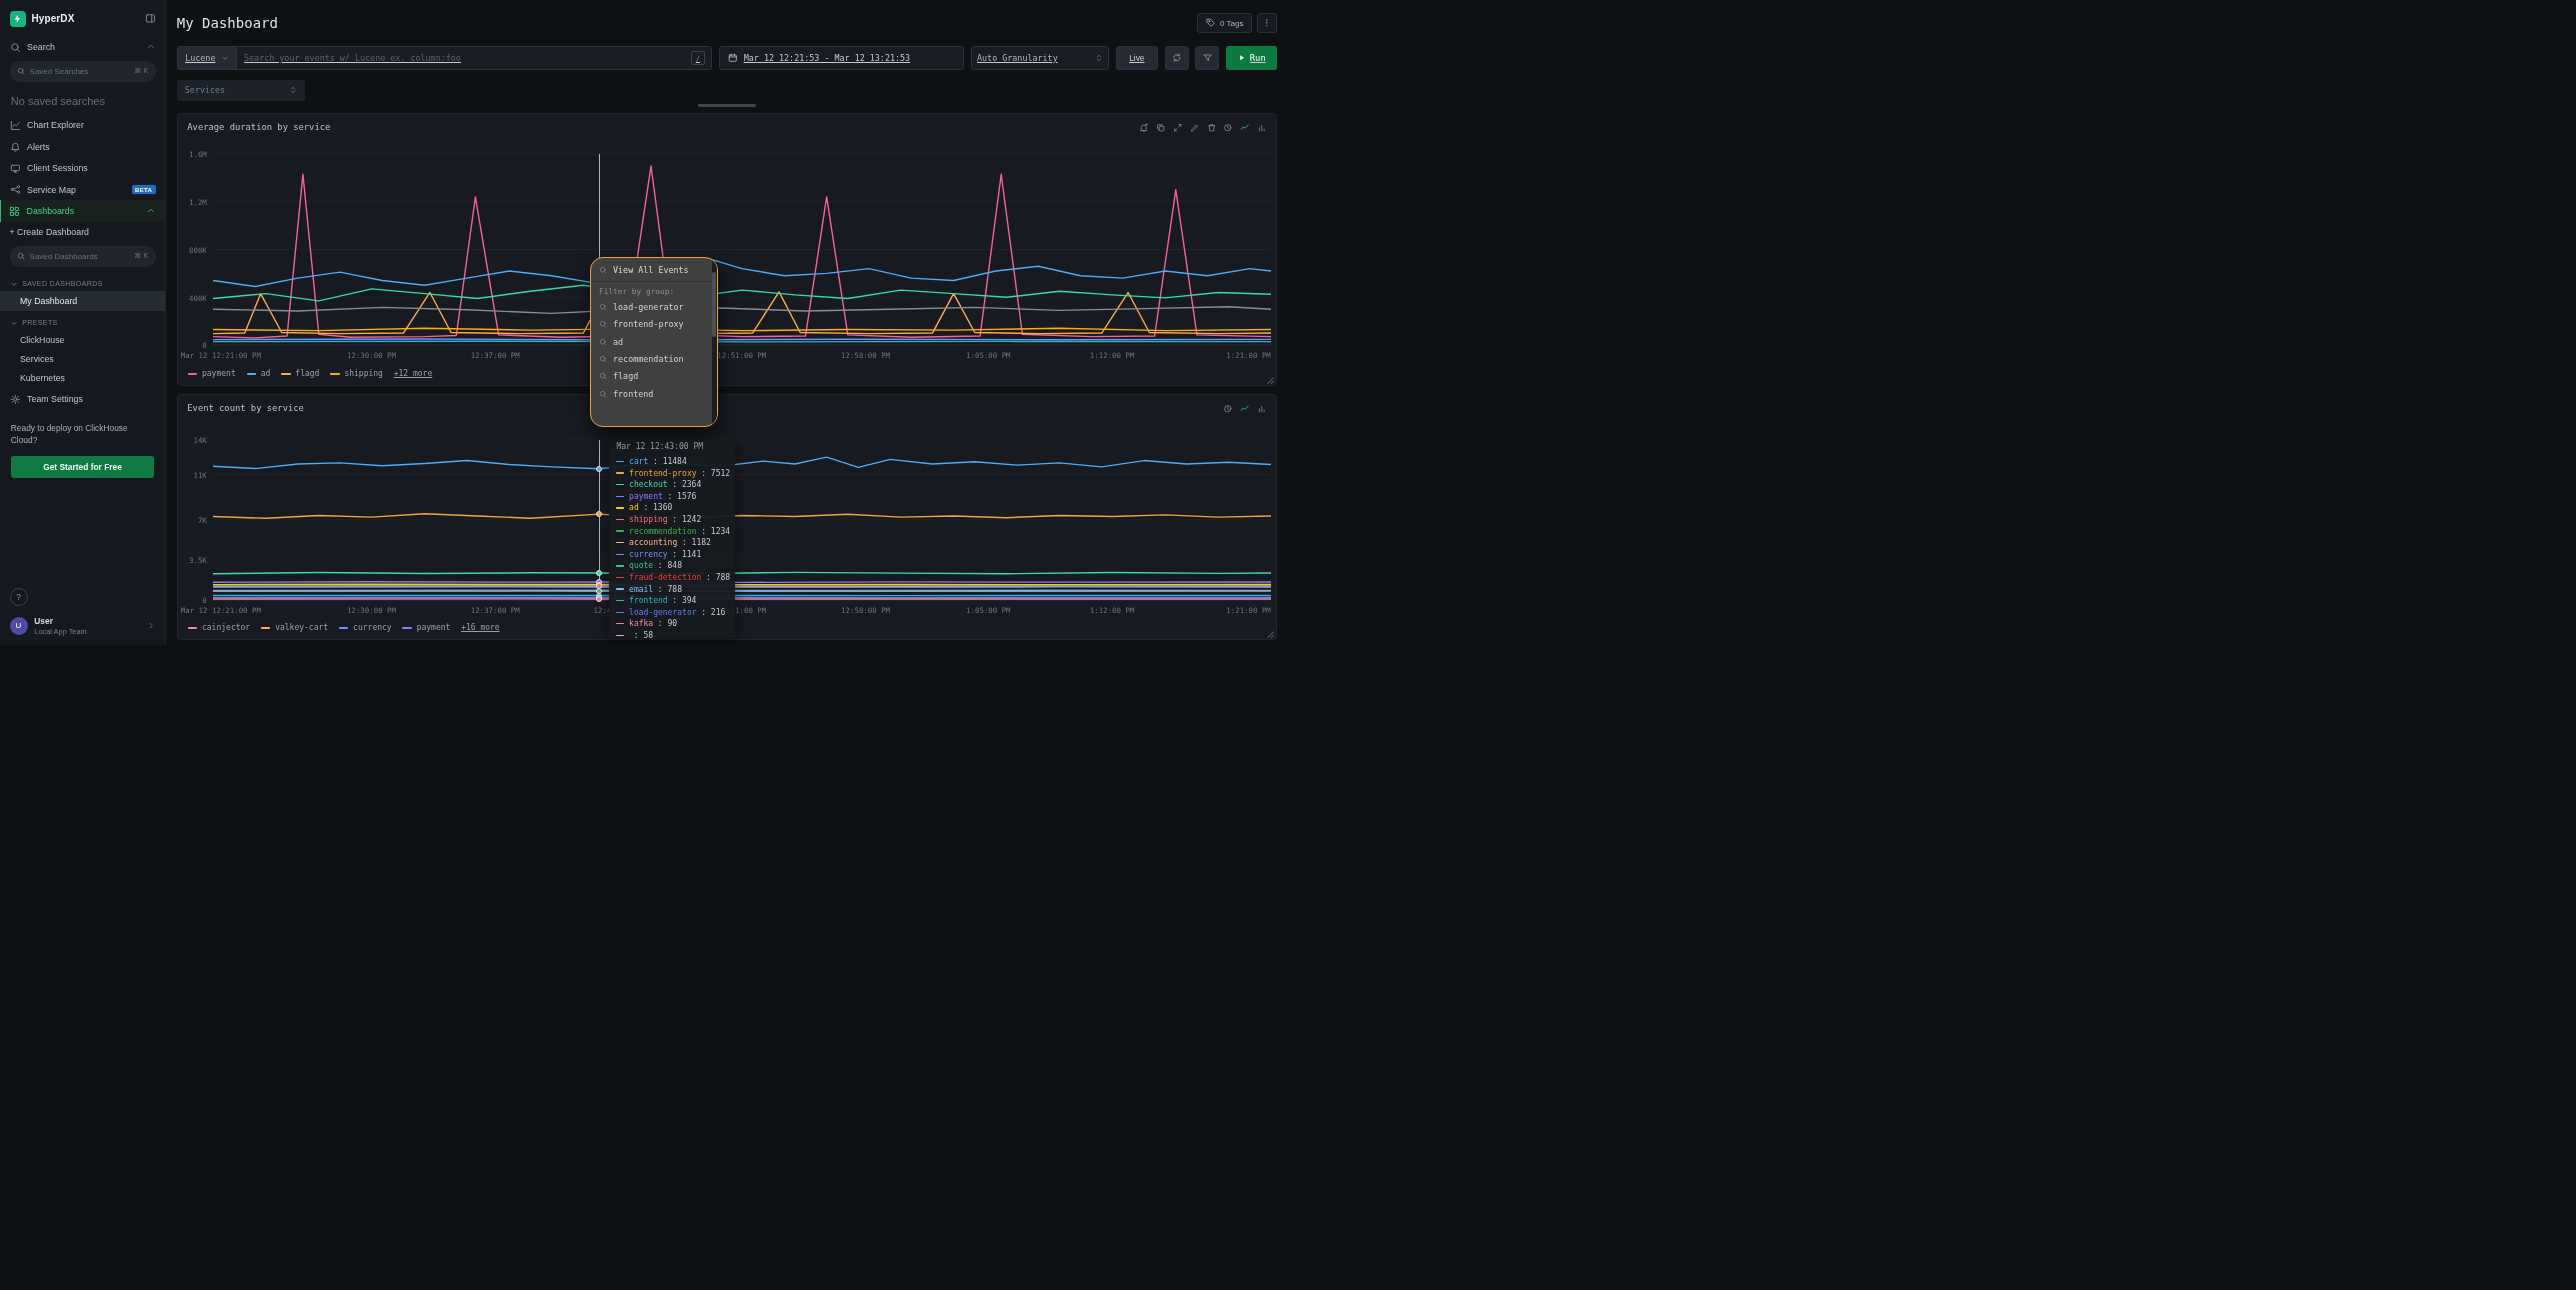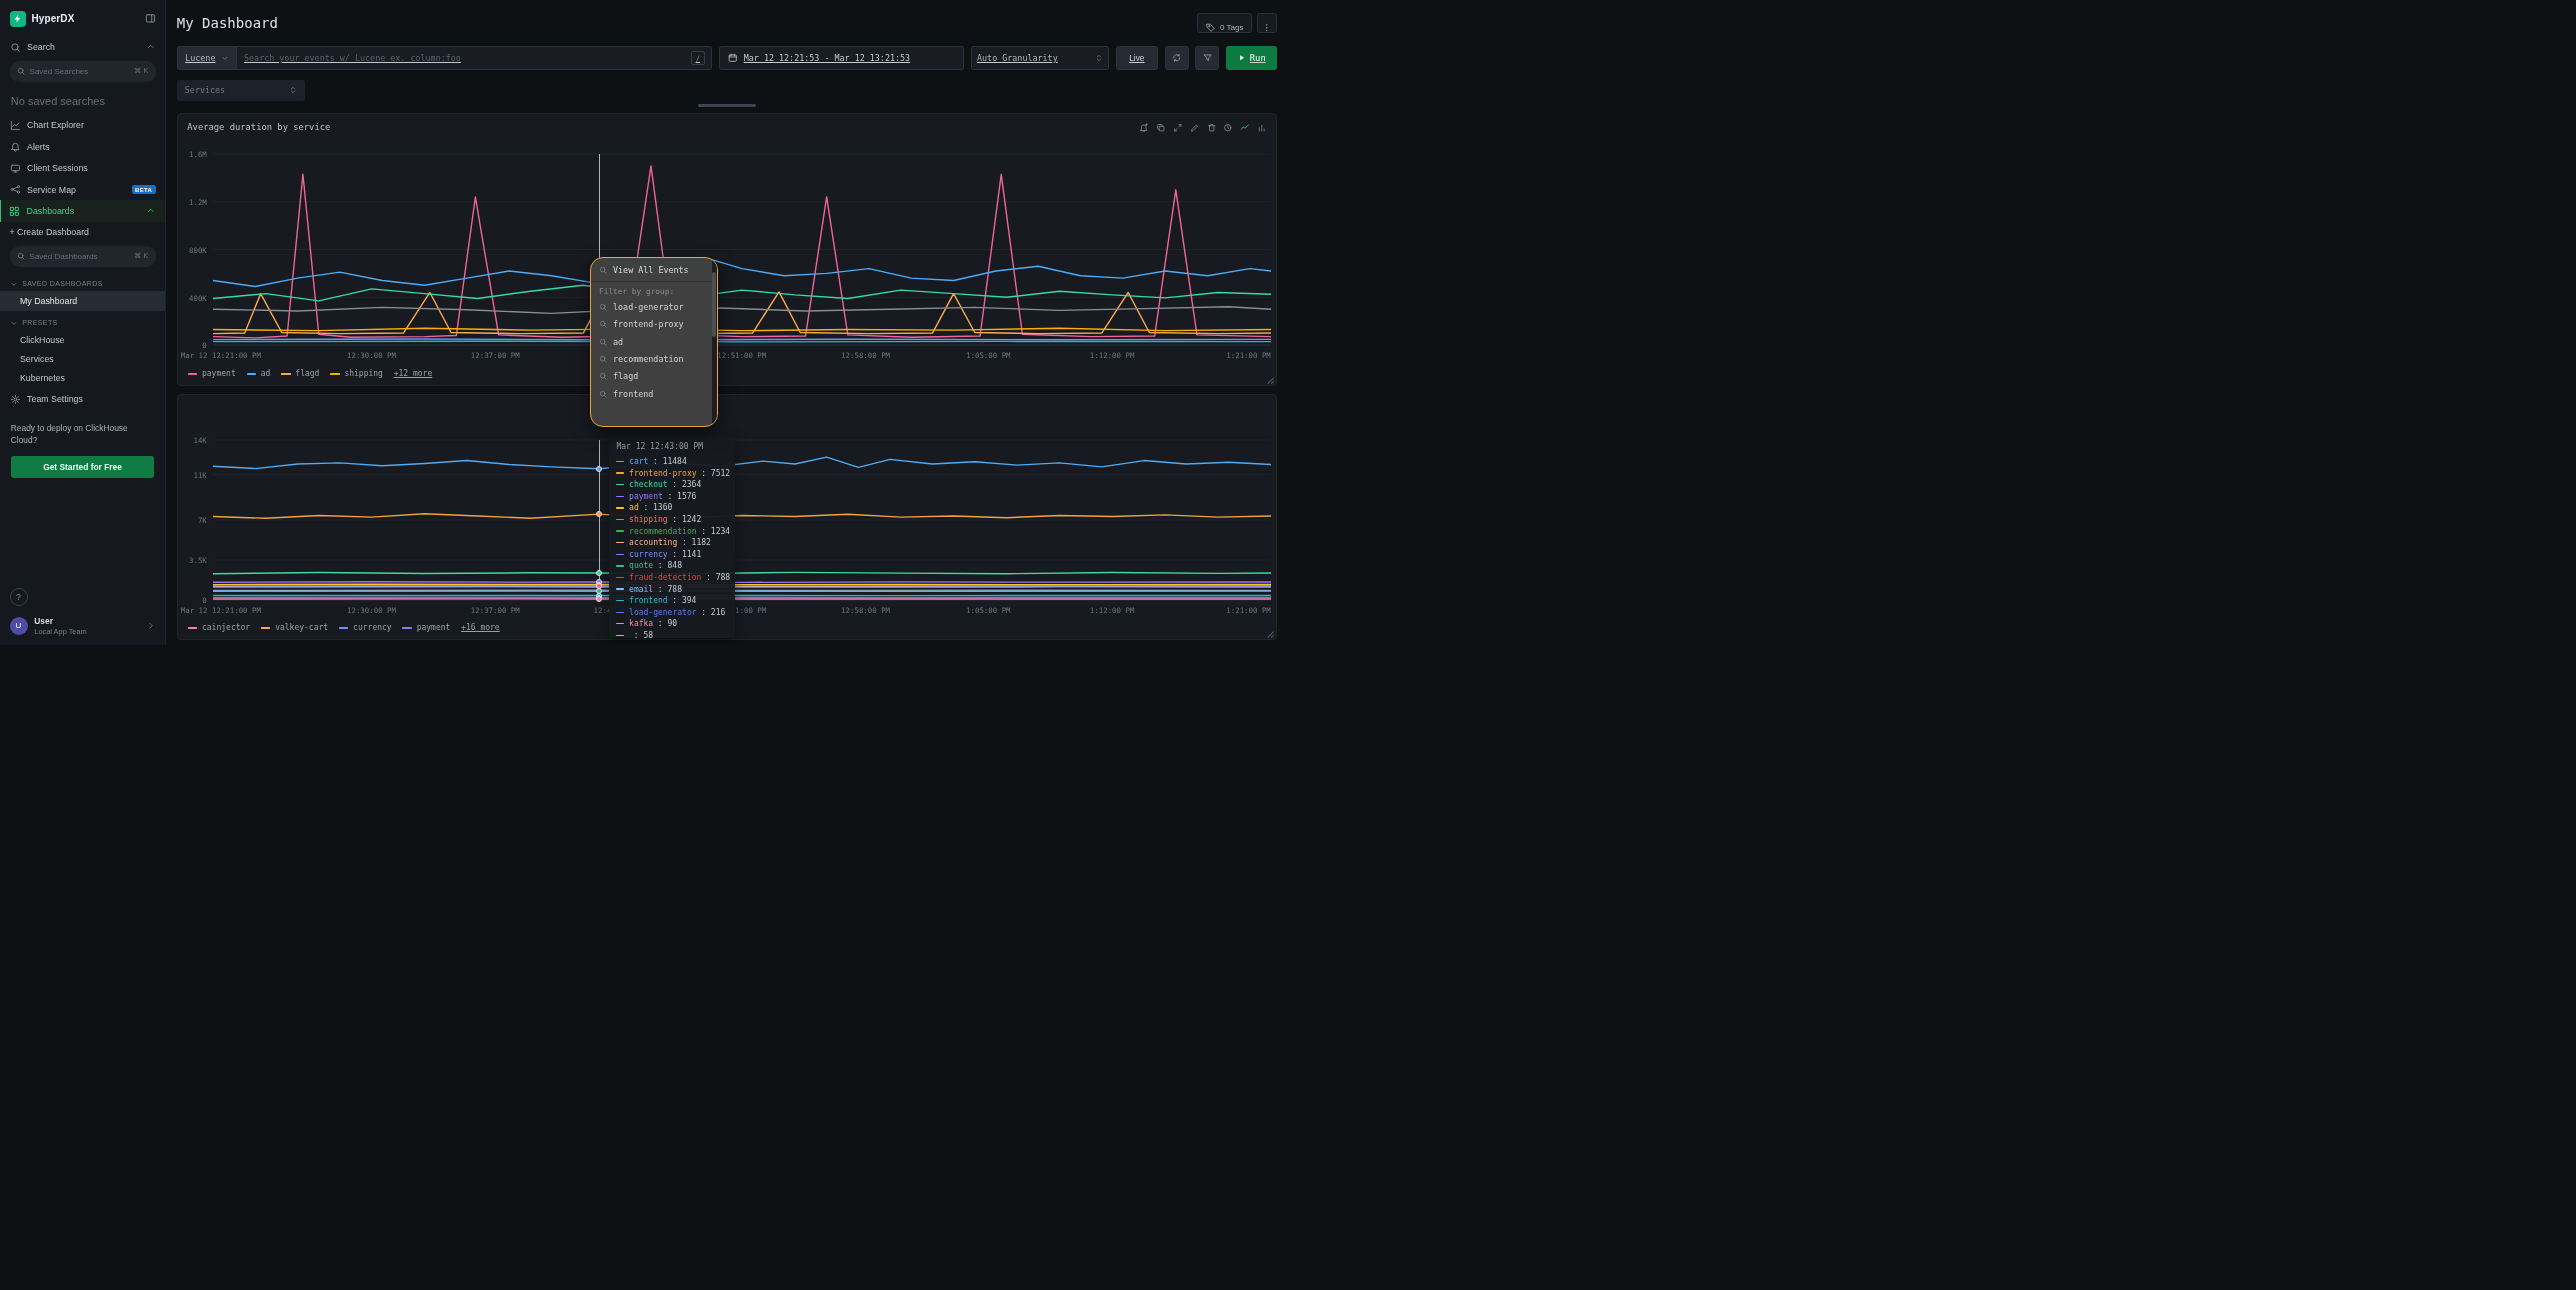--- a/index.html
+++ b/index.html
@@ -51,21 +51,21 @@
     font-size:8px; display:flex; align-items:center; justify-content:center; flex:none; }
   .user-name { font-size:8.4px; font-weight:bold; color:#d9dde2; }
   .user-team { font-size:7.4px; color:#78808b; margin-top:0.7px; }
   .user-chevron { margin-left:auto; color:#78808b; }
 
   
   .main { flex:1; position:relative; padding:0 10.8px; overflow:hidden; }
   .page-header { display:flex; align-items:center; height:46px; }
   .page-title { font-size:14px; color:#dde1e6; }
   .header-actions { margin-left:auto; display:flex; gap:5.4px; align-items:center; }
-  .btn-ghost { display:flex; align-items:flex-end; gap:4.7px; height:20px; padding:0 7.4px;
+  .btn-ghost { display:flex; align-items:center; gap:4.7px; height:20px; padding:0 7.4px;
     border:0.7px solid #2b313a; border-radius:2.7px; color:#aeb4bd; font-size:8px;
     background:#171b21; cursor:pointer; }
   .btn-sq { width:20px; justify-content:center; padding:0; }
 
   .filter-bar { display:flex; gap:6.8px; height:24px;text-decoration:underline; }
   .lucene-group { flex:1; display:flex; min-width:0; }
   .lucene-select { display:flex; align-items:center; gap:5.4px; padding:0 7.4px; background:#262b33;
     border:0.7px solid #2d333c; border-right:none; border-radius:2.7px 0 0 2.7px; color:#aeb4bd;
     font-size:8.4px; cursor:pointer; white-space:nowrap; }
   .lucene-input { flex:1; display:flex; align-items:center; gap:5.4px; background:#191d23;
@@ -503,20 +503,43 @@
             <span>shipping</span>
           </span>
           <span class="lg-more">+12 more</span>
         </div>
       <span class="grip"><svg viewBox="0 0 11 11" fill="none">
             <path d="M10 1 1 10M10 6 6 10"></path>
           </svg></span>
     </section>
 
     <section class="card card2">
+      <div class="card-head">
+        <span class="card-title">Event count by service</span>
+        <span class="card-actions">
+          <span class="act">
+              <svg class="i14" viewBox="0 0 24 24">
+                <circle cx="12" cy="12" r="8"></circle>
+                <polyline points="12 7 12 12 15 14"></polyline>
+              </svg>
+            </span>
+          <span class="act green">
+              <svg class="i14" viewBox="0 0 24 24">
+                <polyline points="3 16 8 10 13 13 21 5"></polyline>
+              </svg>
+            </span>
+          <span class="act">
+              <svg class="i14" viewBox="0 0 24 24">
+                <line x1="6" y1="20" x2="6" y2="12"></line>
+                <line x1="12" y1="20" x2="12" y2="6"></line>
+                <line x1="18" y1="20" x2="18" y2="15"></line>
+              </svg>
+            </span>
+        </span>
+      </div>
       <div class="plot plot-2">
         <svg class="plot-svg" viewBox="0 0 1000 300" preserveAspectRatio="none">
             <line x1="0" x2="1000" y1="300" y2="300" stroke="#2b313a" vector-effect="non-scaling-stroke"></line>
             <line x1="0" x2="1000" y1="225" y2="225" stroke="#1f242b" vector-effect="non-scaling-stroke"></line>
             <line x1="0" x2="1000" y1="150" y2="150" stroke="#1f242b" vector-effect="non-scaling-stroke"></line>
             <line x1="0" x2="1000" y1="64.28571428571428" y2="64.28571428571428" stroke="#1f242b" vector-effect="non-scaling-stroke"></line>
             <line x1="0" x2="1000" y1="0" y2="0" stroke="#1f242b" vector-effect="non-scaling-stroke"></line>
             <polyline points="0,49.28571428571428 40,53.571428571428584 80,45 120,42.85714285714289 160,48.21428571428572 200,43.928571428571445 240,38.571428571428555 280,46.071428571428584 320,50.35714285714283 365,53.91428571428571 400,47.14285714285714 440,43.928571428571445 480,49.28571428571428 520,39.64285714285711 550,45 580,32.14285714285711 610,51.428571428571416 640,36.428571428571445 680,45 720,40.71428571428572 760,47.14285714285714 800,42.85714285714289 840,50.35714285714283 880,38.571428571428555 920,45 960,41.78571428571428 1000,46.071428571428584" fill="none" stroke="#4dabf7" stroke-width="1.4" stroke-linejoin="round" vector-effect="non-scaling-stroke"></polyline>
             <polyline points="0,143.57142857142856 50,146.7857142857143 100,141.42857142857142 150,144.64285714285714 200,138.21428571428572 250,142.5 300,146.7857142857143 365,139.0285714285714 400,143.57142857142856 450,145.71428571428572 500,141.42857142857142 550,143.57142857142856 600,139.28571428571428 650,144.64285714285714 700,142.5 750,145.71428571428572 800,141.42857142857142 850,143.57142857142856 900,140.35714285714286 950,144.64285714285714 1000,142.5" fill="none" stroke="#f0a43e" stroke-width="1.4" stroke-linejoin="round" vector-effect="non-scaling-stroke"></polyline>
             <polyline points="0,250.71428571428572 100,248.57142857142856 200,250.28571428571428 300,249 365,249.34285714285716 450,250.71428571428572 550,248.14285714285714 650,249.64285714285714 750,250.71428571428572 850,248.57142857142856 950,250.07142857142856 1000,249.42857142857144" fill="none" stroke="#40d9a0" stroke-width="1.4" stroke-linejoin="round" vector-effect="non-scaling-stroke"></polyline>

